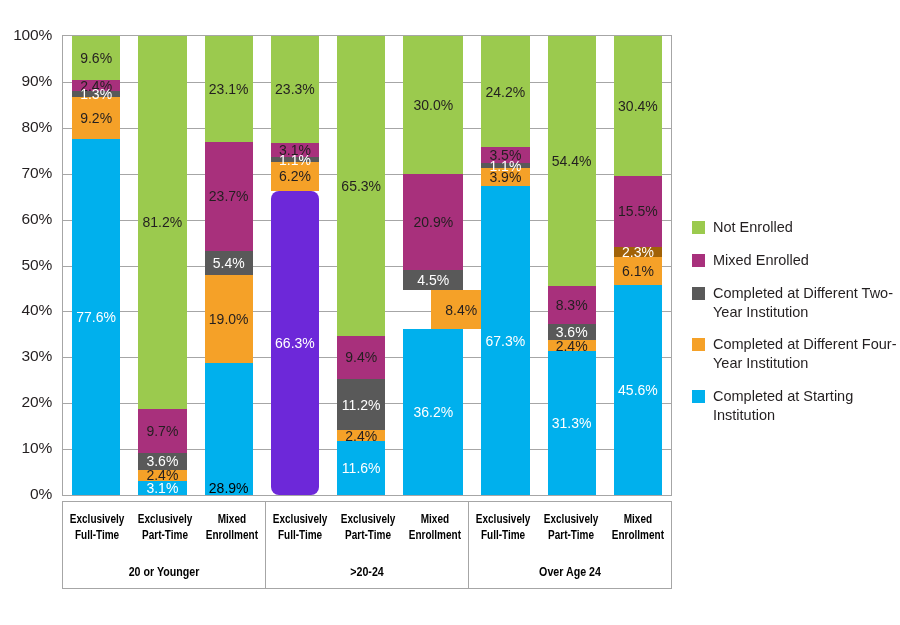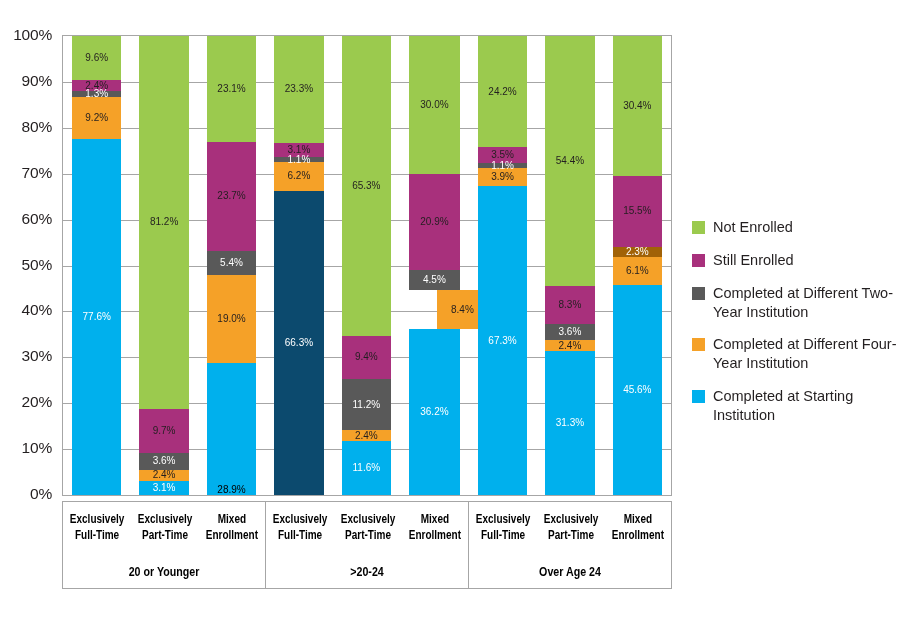--- a/index.html
+++ b/index.html
@@ -48,21 +48,21 @@
     box-sizing:border-box;
     padding:0 9px;
   }
   .bar{
     width:100%;height:100%;
     display:flex;flex-direction:column;
   }
   .seg{
     width:100%;
     display:flex;align-items:center;justify-content:center;
-    font-size:10px;
+    font-size:14px;
     line-height:1;
     overflow:visible;
     position:relative;
   }
   .seg span{white-space:nowrap;position:relative;z-index:3;}
 
   
   .xband{
     position:absolute;left:62px;top:501px;
     width:610px;height:88px;
@@ -213,21 +213,21 @@
             </div>
             <div class="seg" style="height: 3.1%; background: rgb(168, 48, 124); color: rgb(35, 31, 32);">
               <span>3.1%</span>
             </div>
             <div class="seg" style="height: 1.1%; background: rgb(89, 89, 89); color: rgb(255, 255, 255);">
               <span>1.1%</span>
             </div>
             <div class="seg" style="height: 6.2%; background: rgb(245, 161, 40); color: rgb(35, 31, 32);">
               <span>6.2%</span>
             </div>
-            <div class="seg" style="height: 66.3%; background: #0c4a6e; color: rgb(255, 255, 255);">
+            <div class="seg" style="height: 66.3%; background: #6d28d9; color: rgb(255, 255, 255); border-radius: 8px;">
               <span>66.3%</span>
             </div>
           </div>
         </div>
         <div class="bar-slot">
           <div class="bar" title="&gt;20-24 / Exclusively Part-Time">
             <div class="seg" style="height: 65.3%; background: rgb(155, 202, 78); color: rgb(35, 31, 32);">
               <span>65.3%</span>
             </div>
             <div class="seg" style="height: 9.4%; background: rgb(168, 48, 124); color: rgb(35, 31, 32);">
@@ -377,21 +377,21 @@
       </div>
     </div>
 
   <div class="legend">
       <div class="legend-item">
         <div class="legend-swatch" style="background: rgb(155, 202, 78);"></div>
         <div class="legend-label">Not Enrolled</div>
       </div>
       <div class="legend-item">
         <div class="legend-swatch" style="background: rgb(168, 48, 124);"></div>
-        <div class="legend-label">Still Enrolled</div>
+        <div class="legend-label">Mixed Enrolled</div>
       </div>
       <div class="legend-item">
         <div class="legend-swatch" style="background: rgb(89, 89, 89);"></div>
         <div class="legend-label">Completed at Different Two-Year Institution</div>
       </div>
       <div class="legend-item">
         <div class="legend-swatch" style="background: rgb(245, 161, 40);"></div>
         <div class="legend-label">Completed at Different Four-Year Institution</div>
       </div>
       <div class="legend-item">

